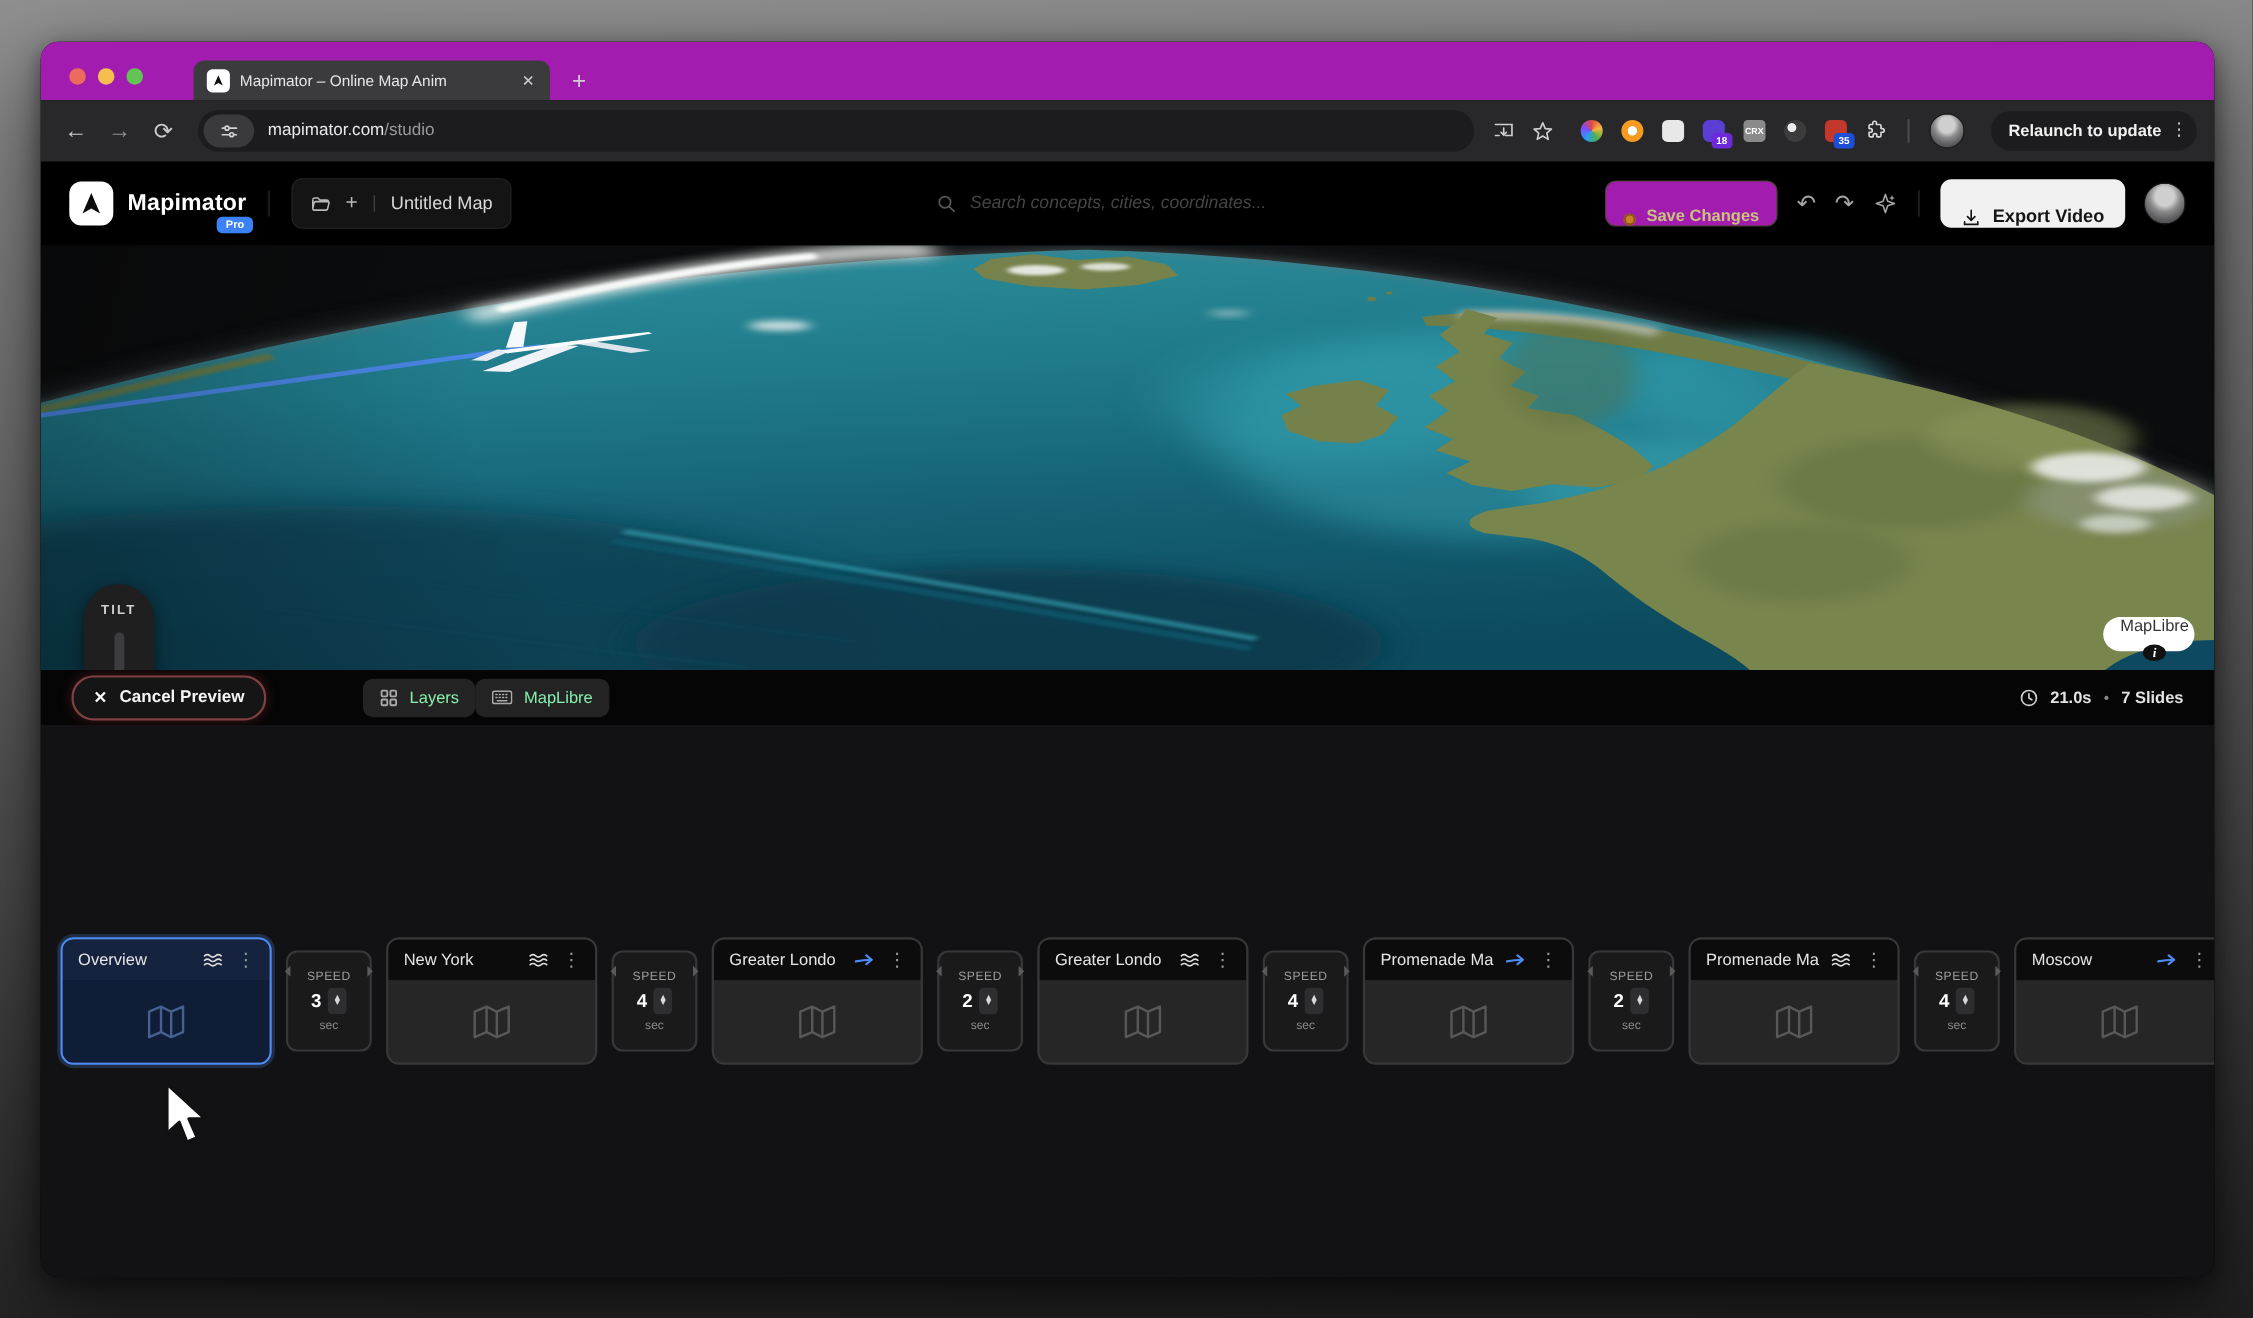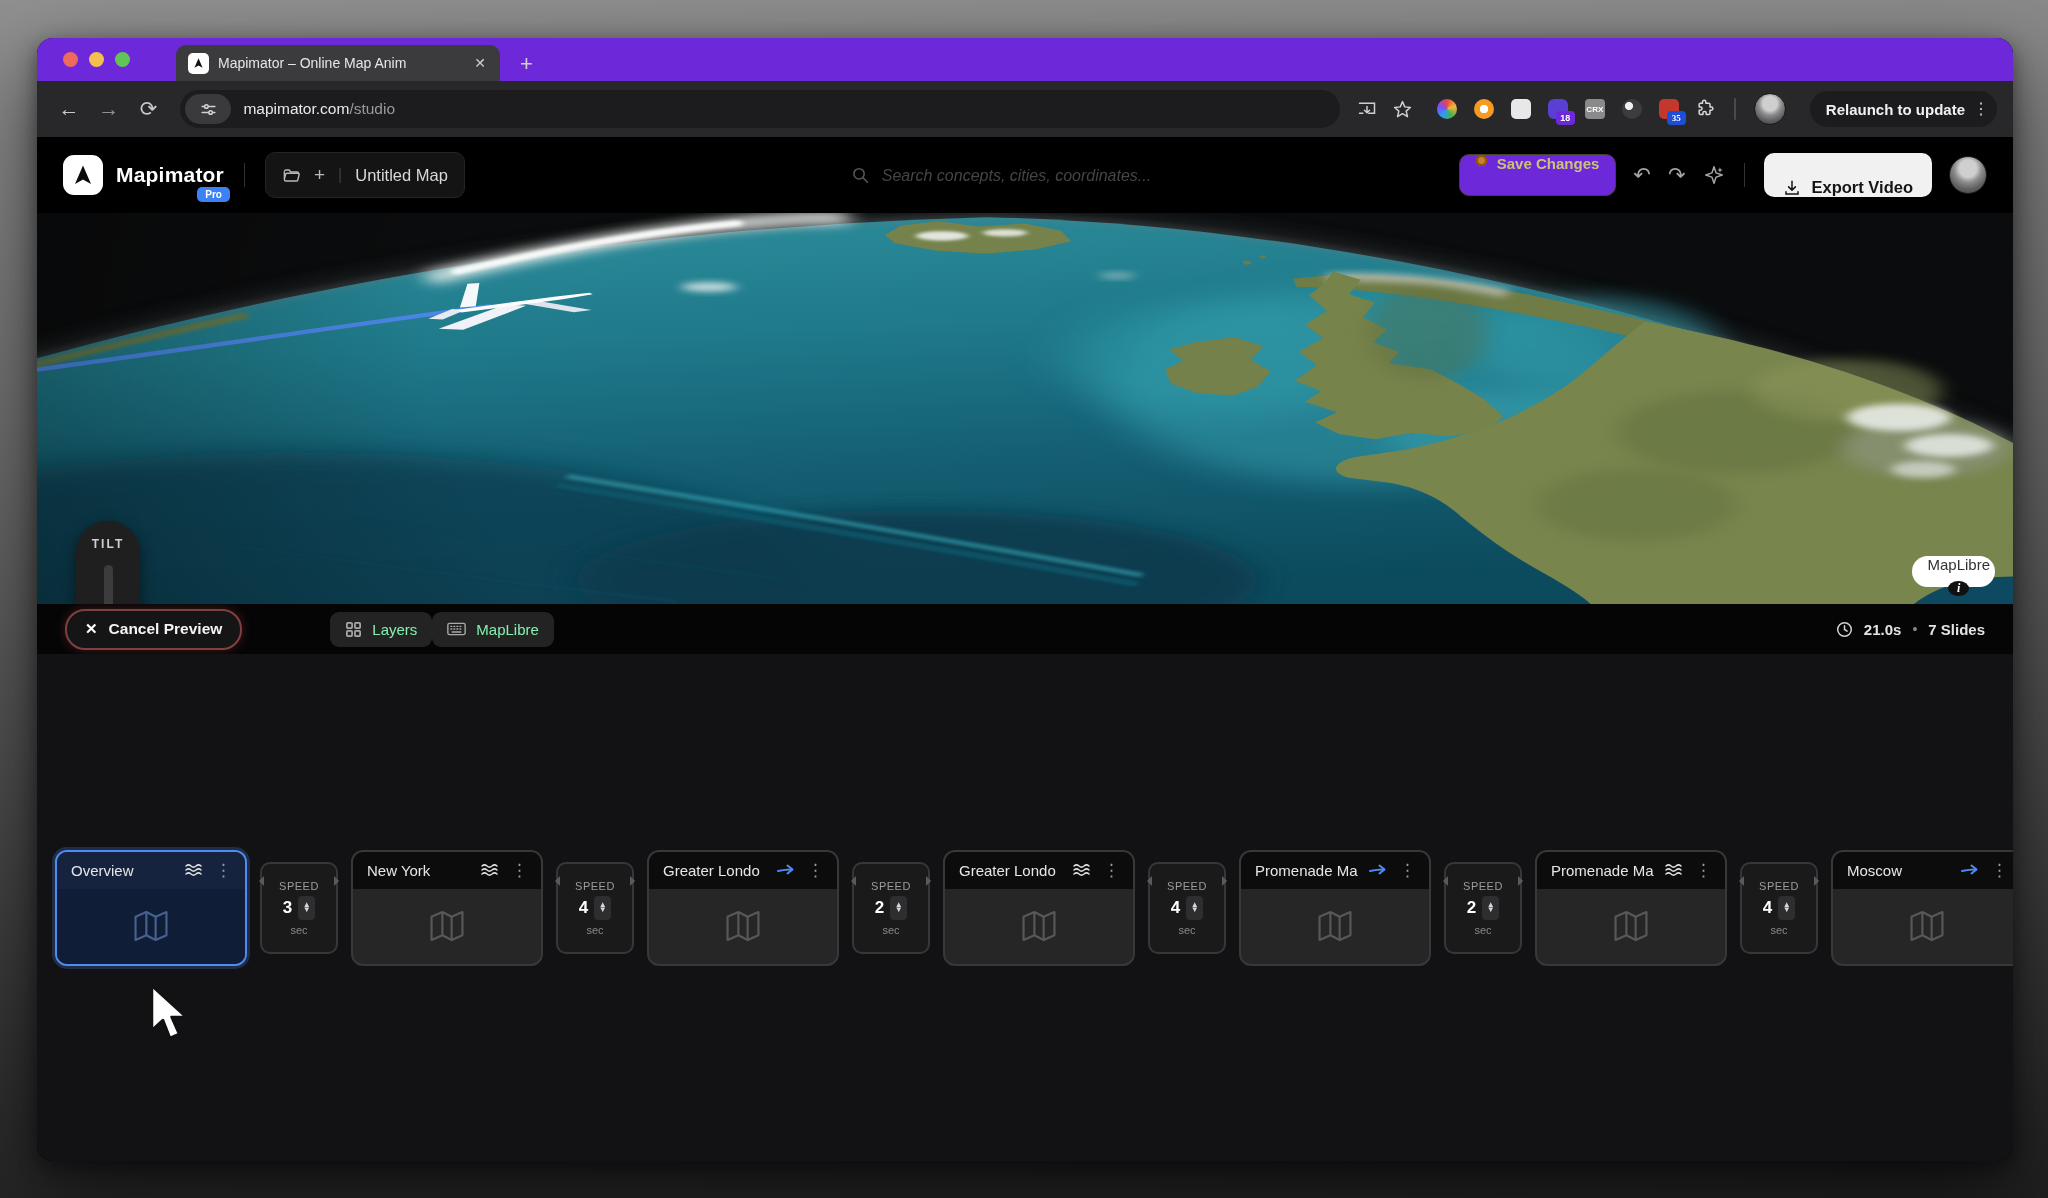--- a/index.html
+++ b/index.html
@@ -4,21 +4,21 @@
 <style>
   html,body{margin:0;padding:0;background:#222;}
   body{width:2048px;height:1198px;overflow:hidden;font-family:"Liberation Sans",sans-serif;
        -webkit-font-smoothing:antialiased;}
   .stage{position:relative;width:2048px;height:1198px;
          background:linear-gradient(178deg,#909090 0%,#828282 12%,#6c6c6c 34%,#4f4f4f 58%,#343434 80%,#1f1f1f 100%);}
   .window{position:absolute;left:37px;top:38px;width:1976px;height:1123px;border-radius:16px;overflow:hidden;
           display:flex;flex-direction:column;background:#000;
           box-shadow:0 30px 80px rgba(0,0,0,.55),0 6px 20px rgba(0,0,0,.45);}
   
-  .tabstrip{height:43px;background:#6d28d9;display:flex;align-items:flex-end;padding-left:26px;flex:0 0 auto;}
+  .tabstrip{height:53px;background:#a21caf;display:flex;align-items:flex-end;padding-left:26px;flex:0 0 auto;}
   .lights{display:flex;gap:11px;align-items:center;margin-bottom:14px;}
   .light{width:15px;height:15px;border-radius:50%;}
   .tab{margin-left:46px;width:300px;height:36px;background:#3b3b3e;border-radius:10px 10px 0 0;
        display:flex;align-items:center;gap:9px;padding:0 12px;}
   .favicon{width:21px;height:21px;background:#fff;border-radius:5px;display:flex;align-items:center;justify-content:center;flex:0 0 auto;}
   .tabtitle{flex:1;color:#e6e6e6;font-size:14px;white-space:nowrap;overflow:hidden;}
   .tabclose{color:#cfcfcf;font-size:14px;padding:0 2px;}
   .newtab{color:#d0d0d0;font-size:22px;margin:0 0 6px 20px;line-height:1;}
   
   .toolbar{height:56px;background:#28282a;display:flex;align-items:center;padding:0 16px;gap:8px;flex:0 0 auto;}
@@ -48,21 +48,21 @@
             padding:2px 8px;border-radius:5px;}
   .hdr-div{width:1px;height:24px;background:#333;margin:0 20px;}
   .docbar{height:44px;background:#141415;border:1px solid #242425;border-radius:10px;display:flex;align-items:center;
           gap:13px;padding:0 16px;}
   .docbar .plus{color:#b8b8b8;font-size:19px;}
   .docbar .div{color:#3f3f3f;font-size:16px;}
   .doctitle{color:#d9d9d9;font-size:16.5px;font-weight:500;}
   .searchbox{position:absolute;left:50%;top:50%;transform:translate(-58%,-50%);display:flex;align-items:center;gap:12px;}
   .searchbox .ph{color:#454545;font-size:16px;font-style:italic;}
   .hdr-right{margin-left:auto;display:flex;align-items:center;gap:17px;}
-  .savebtn{height:40px;border:1px solid #45422a;background:#6d28d9;border-radius:10px;display:flex;align-items:flex-start;
+  .savebtn{height:40px;border:1px solid #45422a;background:#a21caf;border-radius:10px;display:flex;align-items:flex-end;
            gap:10px;padding:0 16px;}
   .savedot{width:11px;height:11px;border-radius:50%;background:#c8802a;box-shadow:inset 0 0 0 2px #8a5414;}
   .savebtn .txt{color:#c9c47c;font-size:15px;font-weight:bold;}
   .histbtn{color:#a5a5a5;font-size:21px;}
   .exportbtn{height:44px;background:#f1f1f1;border-radius:10px;display:flex;align-items:flex-end;gap:11px;padding:0 19px;}
   .exportbtn .txt{color:#141414;font-size:16.5px;font-weight:bold;}
   .avatar.big{width:36px;height:36px;}
   
   .map{flex:1 1 auto;position:relative;background:#0b0c0d;overflow:hidden;}
   .map svg.scene{position:absolute;inset:0;width:100%;height:100%;}
@@ -180,21 +180,21 @@
               <span class="badge" style="background: rgb(109, 40, 217);">18</span>
             </div>
             <div class="exticon">
               <div style="width: 20px; height: 20px; background: rgb(138, 138, 138); border-radius: 4px; display: flex; align-items: center; justify-content: center; color: rgb(255, 255, 255); font-size: 8px; font-weight: bold;">CRX</div>
             </div>
             <div class="exticon">
               <div style="width: 20px; height: 20px; background: radial-gradient(circle at 35% 35%, rgb(239, 239, 239) 0px, rgb(239, 239, 239) 20%, rgb(60, 60, 60) 24%, rgb(60, 60, 60) 100%); border-radius: 50%;"></div>
             </div>
             <div class="exticon">
               <div style="width: 20px; height: 20px; background: rgb(196, 55, 44); border-radius: 5px;"></div>
-              <span class="badge" style="background: #1d4ed8; font-family: Liberation Serif, serif;">35</span>
+              <span class="badge" style="background: #1d4ed8;">35</span>
             </div>
           </div>
         <div class="exticon">
           <svg width="20" height="20" viewBox="0 0 24 24" fill="none" stroke="#d8d8d8" stroke-width="1.8" stroke-linejoin="round">
             <path d="M9 3.5 a2 2 0 0 1 4 0 v1.5 h3.5 a1.5 1.5 0 0 1 1.5 1.5 v3 h1.5 a2 2 0 0 1 0 4 H18 v3.5 a1.5 1.5 0 0 1 -1.5 1.5 h-3 v-1.5 a2 2 0 0 0 -4 0 V18.5 h-3 A1.5 1.5 0 0 1 5 17 v-3.5 H6.5 a2 2 0 0 0 0 -4 H5 v-3 A1.5 1.5 0 0 1 6.5 5 H9 Z"></path>
           </svg>
         </div>
         <div class="sep-v"></div>
         <div class="avatar"></div>
         <div class="relaunch">

